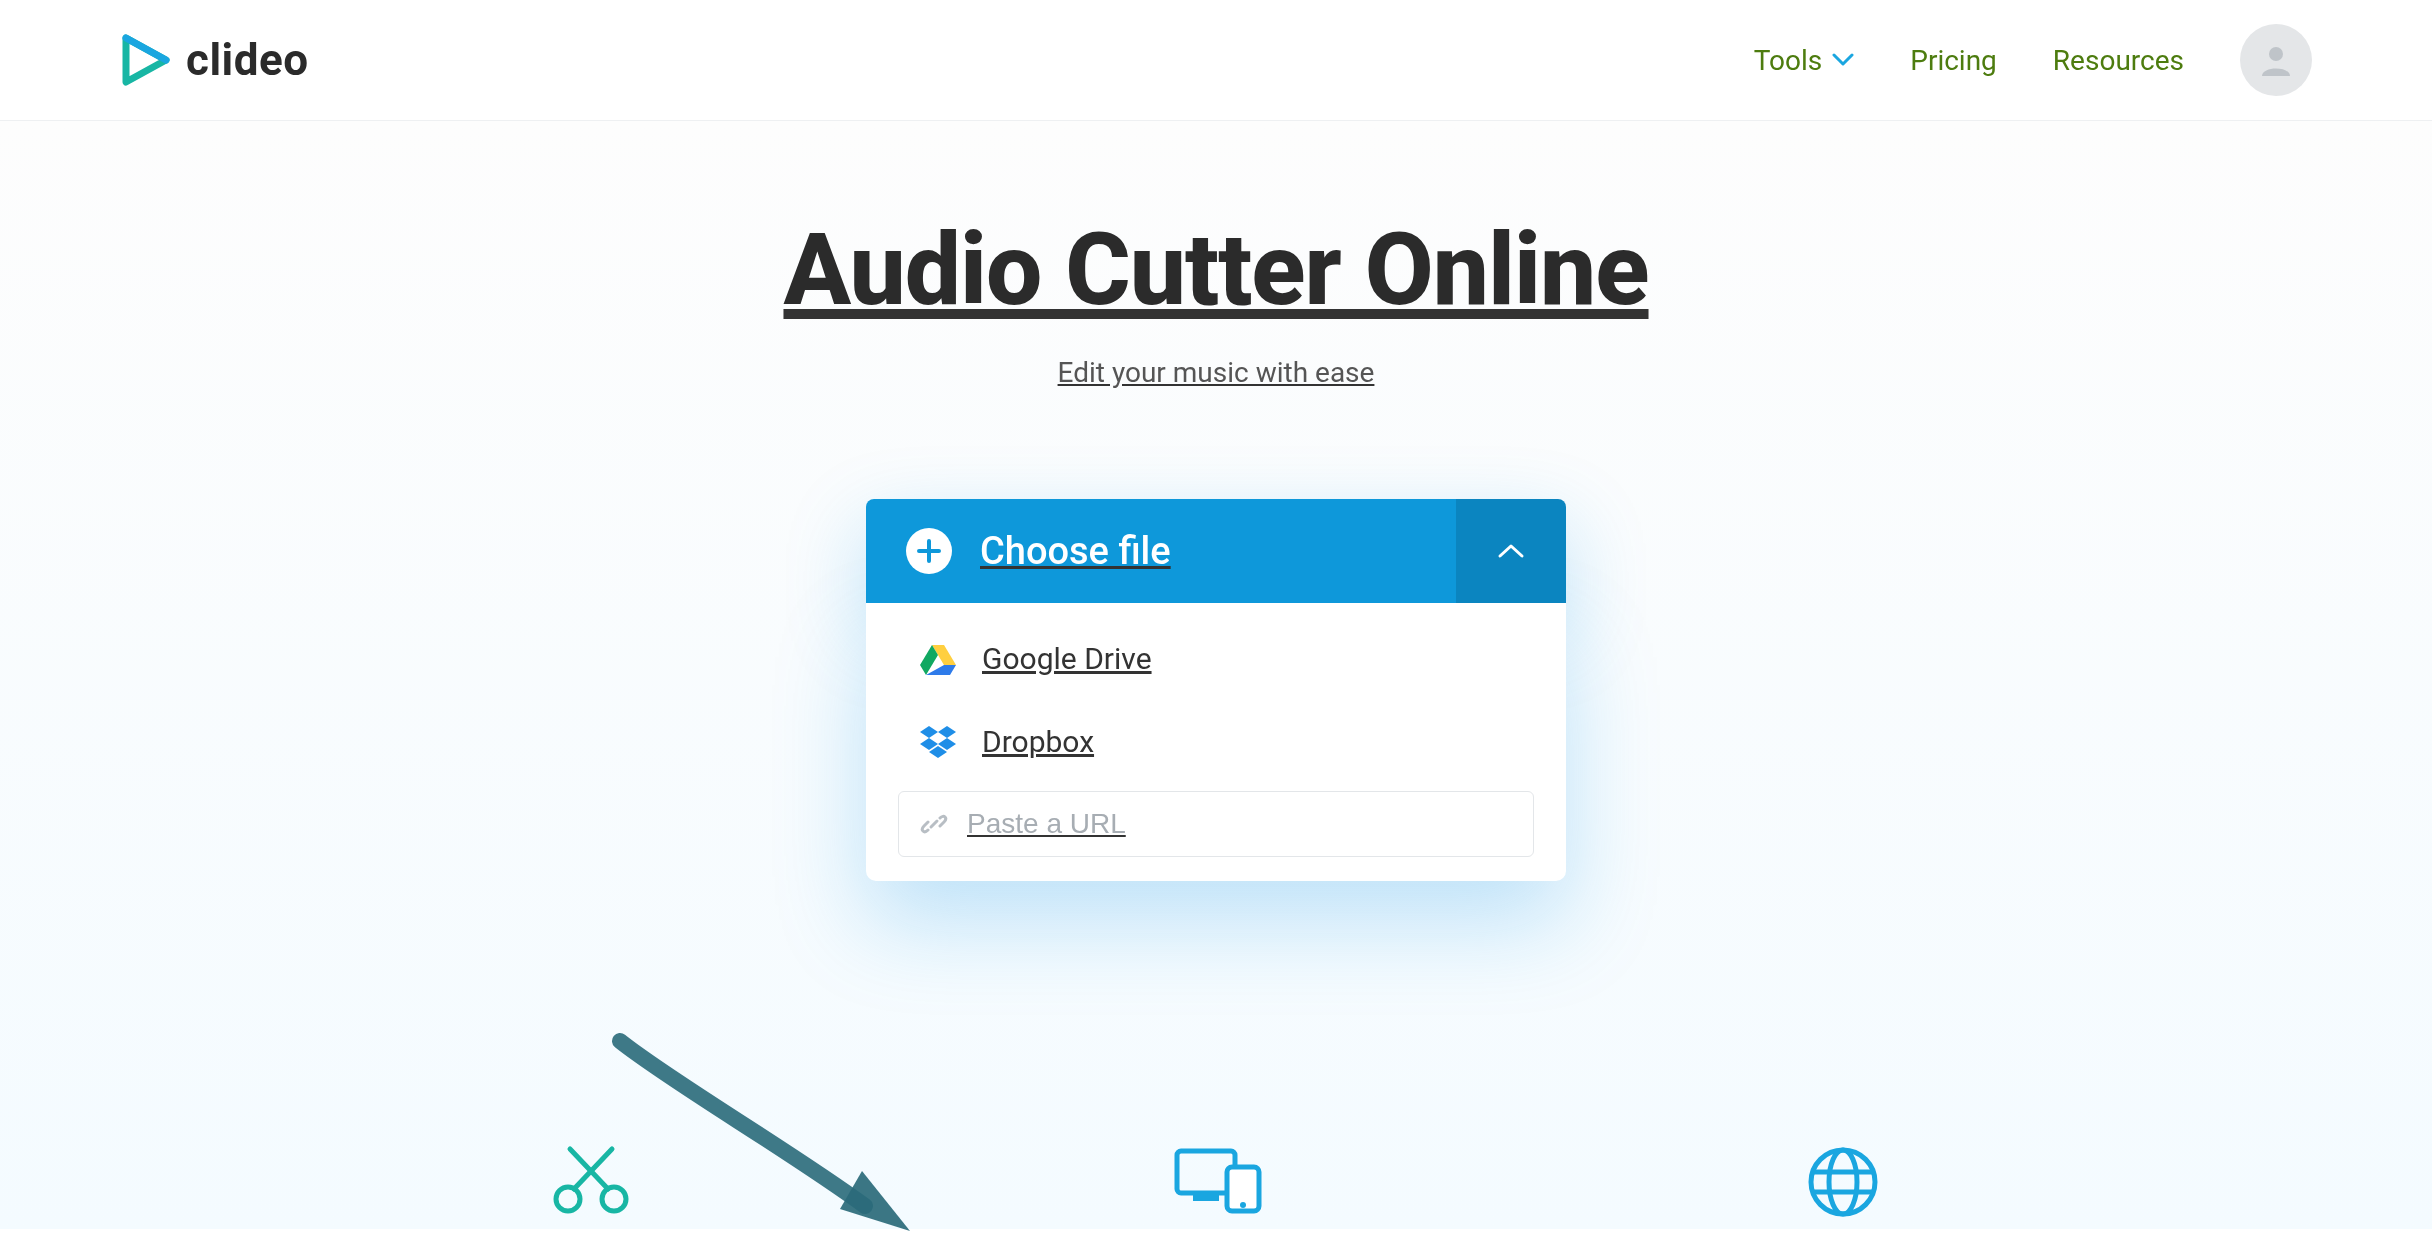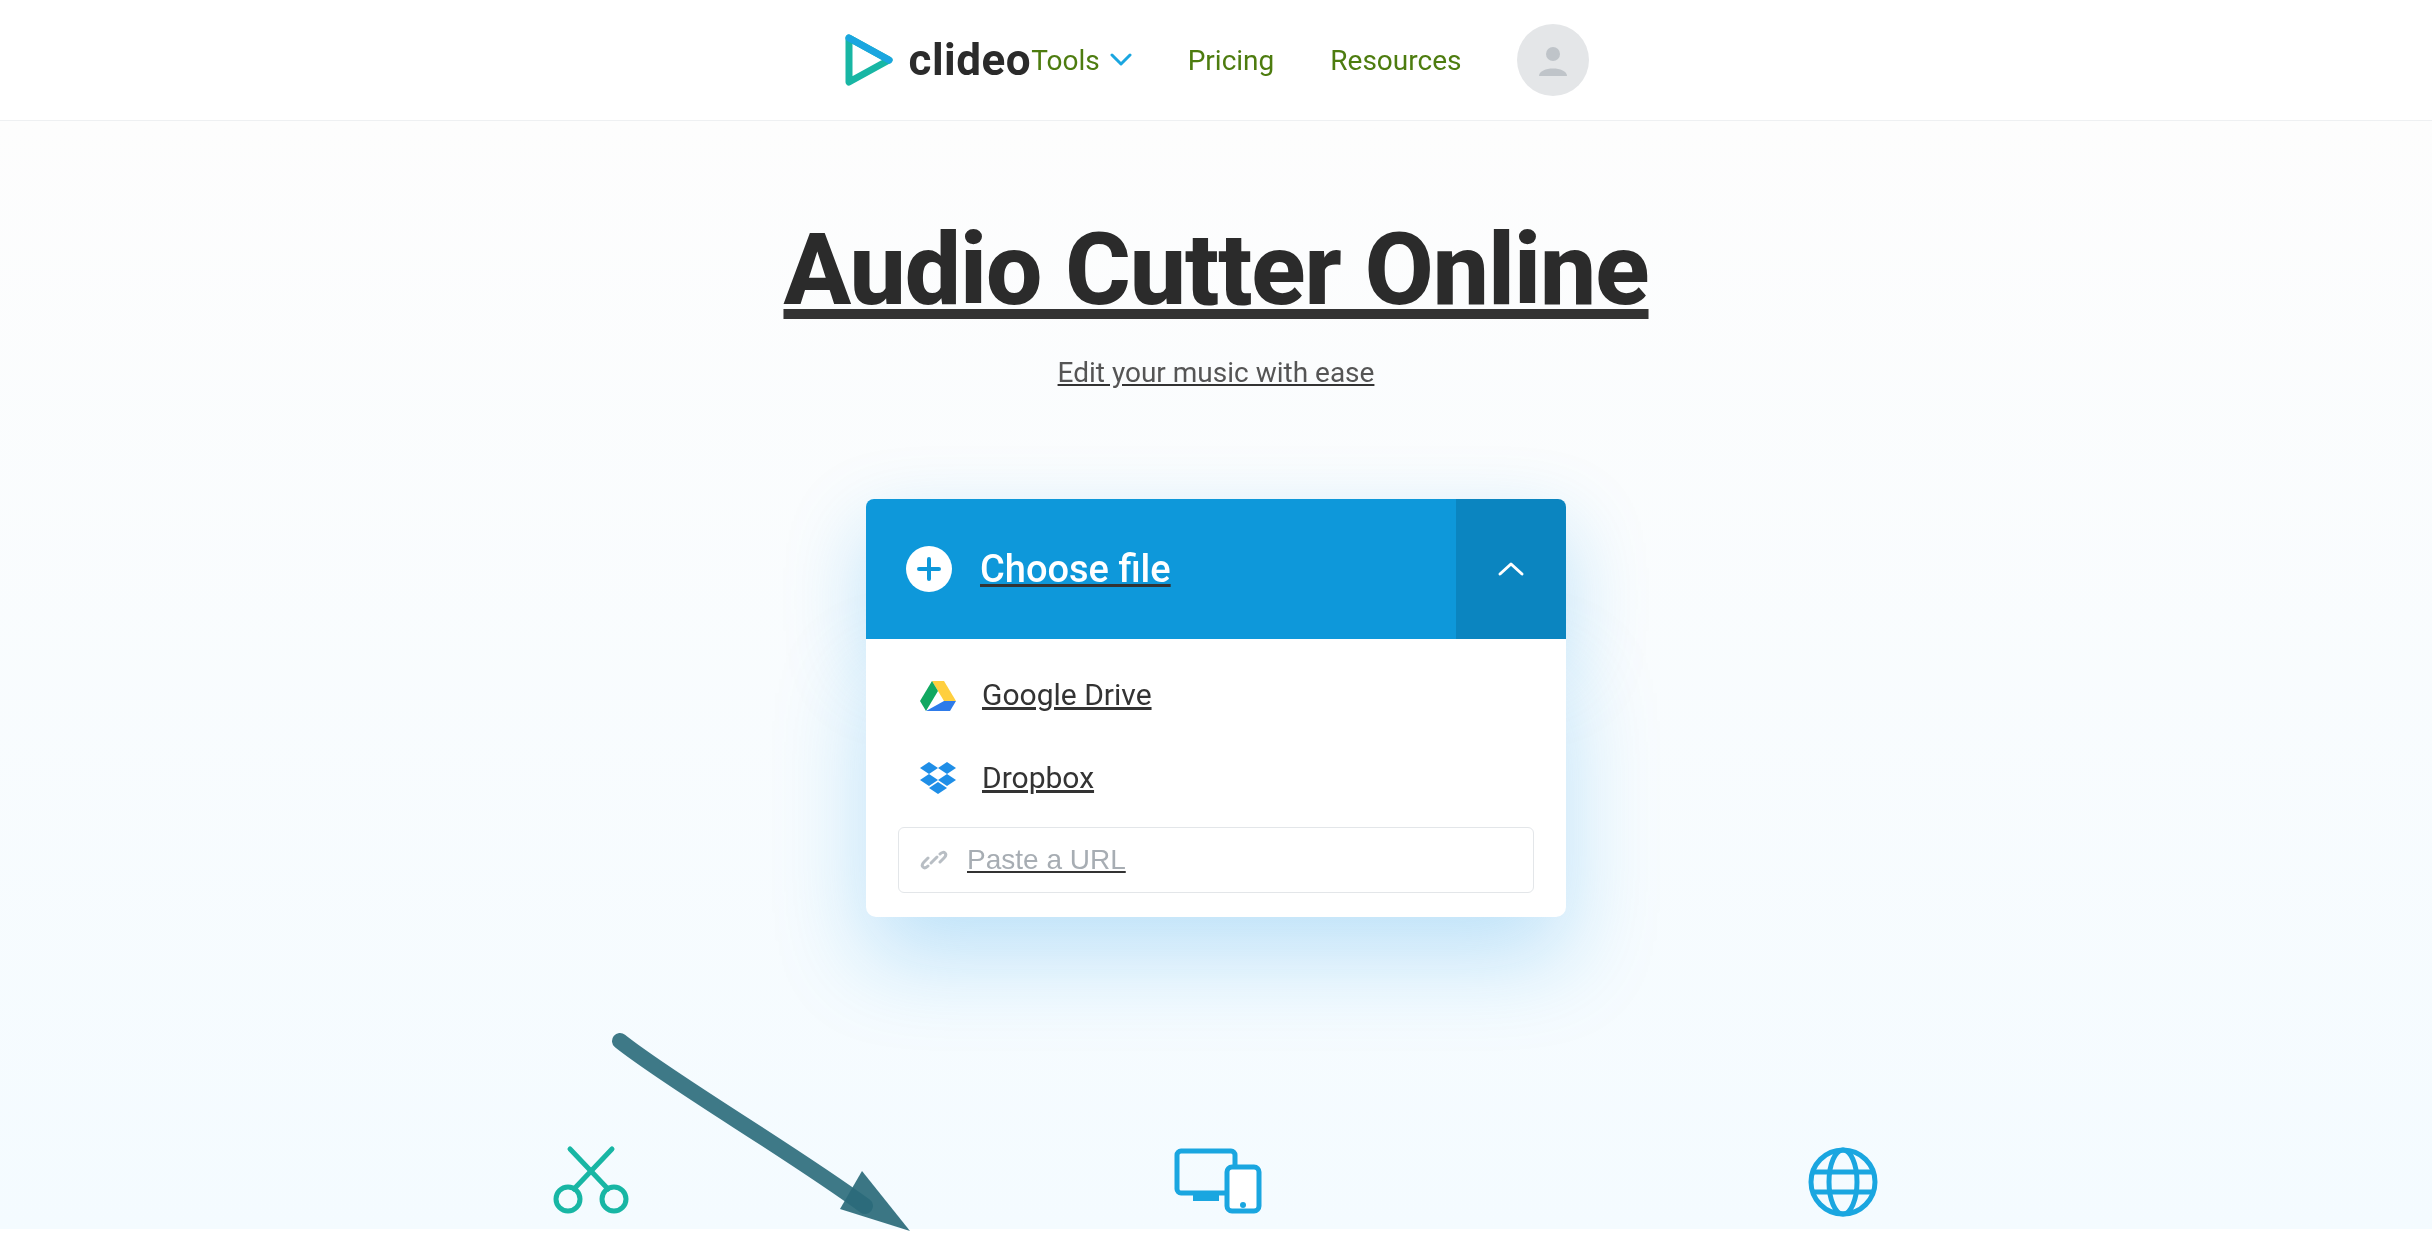--- a/index.html
+++ b/index.html
@@ -10,21 +10,21 @@
     width: 2432px;
     height: 1240px;
     overflow: hidden;
     position: relative;
   }
 
   
   .header {
     display: flex;
     align-items: center;
-    justify-content: center;
+    justify-content: space-between;
     padding: 24px 120px 24px 120px;
     border-bottom: 1px solid #eef0f2;
     background: #ffffff;
   }
   .logo {
     display: flex;
     align-items: center;
     gap: 14px;
     cursor: pointer;
   }
@@ -85,21 +85,21 @@
   
   .upload-wrap {
     margin: 110px auto 0;
     width: 700px;
     position: relative;
     z-index: 5;
   }
   .choose-row {
     display: flex;
     width: 100%;
-    height: 140px;
+    height: 104px;
     border-radius: 8px 8px 0 0;
     overflow: hidden;
     box-shadow: 0 30px 80px rgba(20,150,230,0.25);
   }
   .choose-btn {
     flex: 1;
     background: #0e98da;
     display: flex;
     align-items: center;
     gap: 28px;

